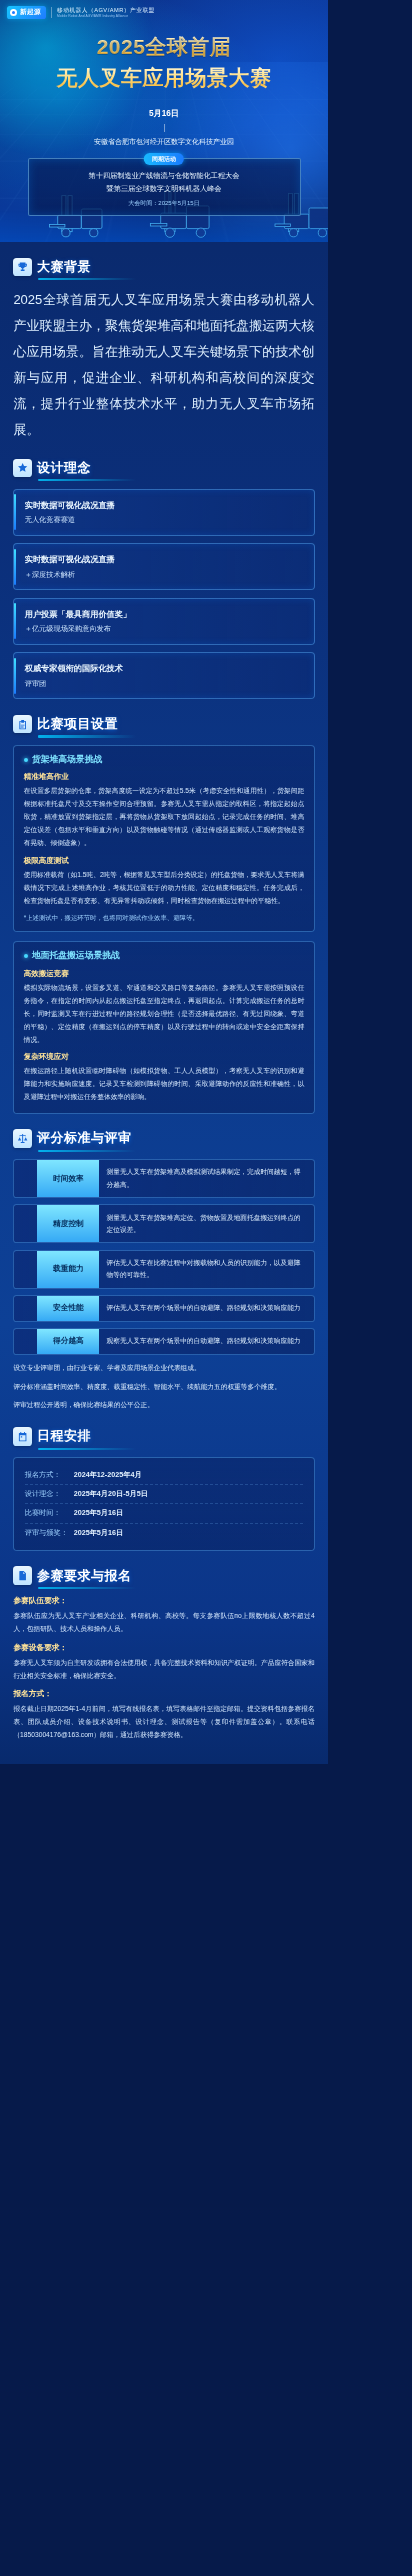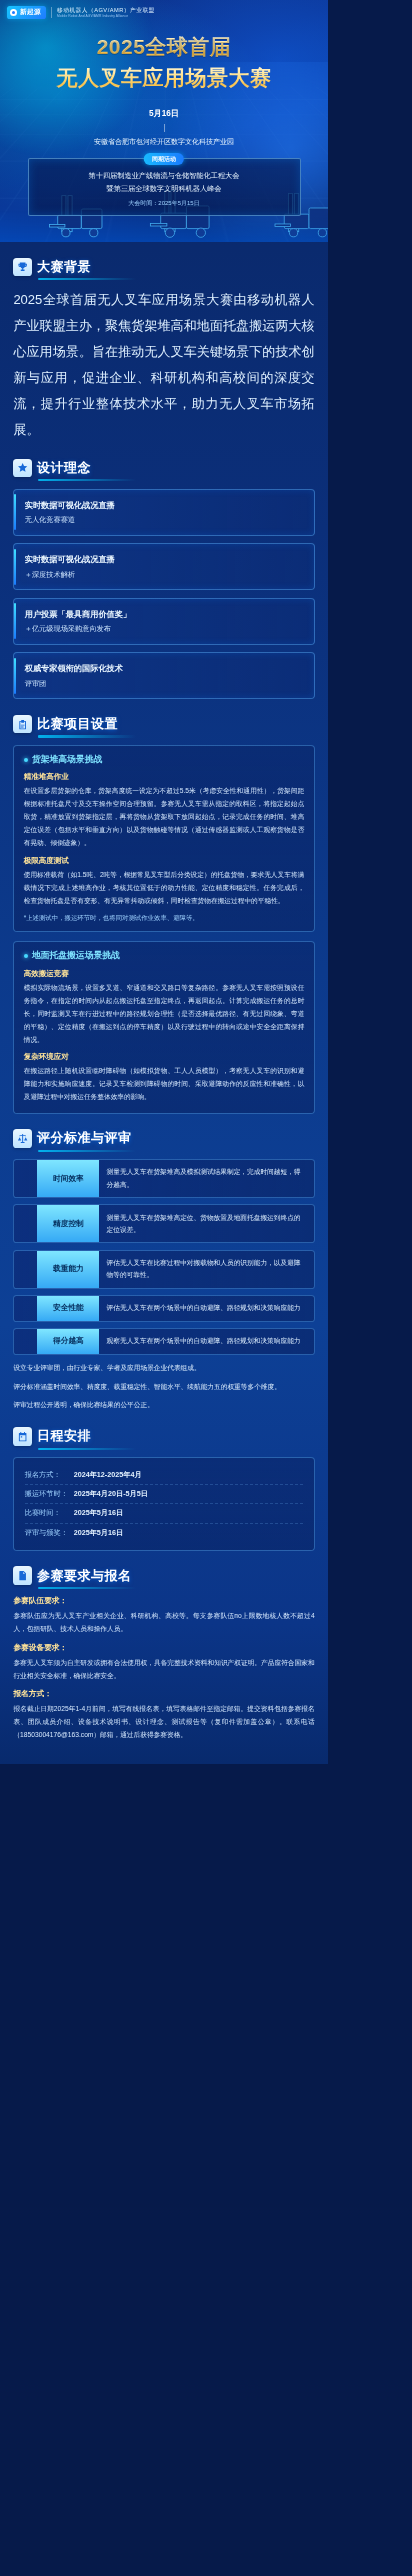--- a/index.html
+++ b/index.html
@@ -454,21 +454,21 @@
       <span class="sec-title">日程安排</span>
     </div>
     <div class="sec-underline"></div>
 
     <div class="sched">
       <div class="sched-row">
         <span class="k">报名方式：</span>
         <span class="v">2024年12-2025年4月</span>
       </div>
       <div class="sched-row">
-        <span class="k">搬运环节时：</span>
+        <span class="k">设计理念：</span>
         <span class="v">2025年4月20日-5月5日</span>
       </div>
       <div class="sched-row">
         <span class="k">比赛时间：</span>
         <span class="v">2025年5月16日</span>
       </div>
       <div class="sched-row">
         <span class="k">评审与颁奖：</span>
         <span class="v">2025年5月16日</span>
       </div>

